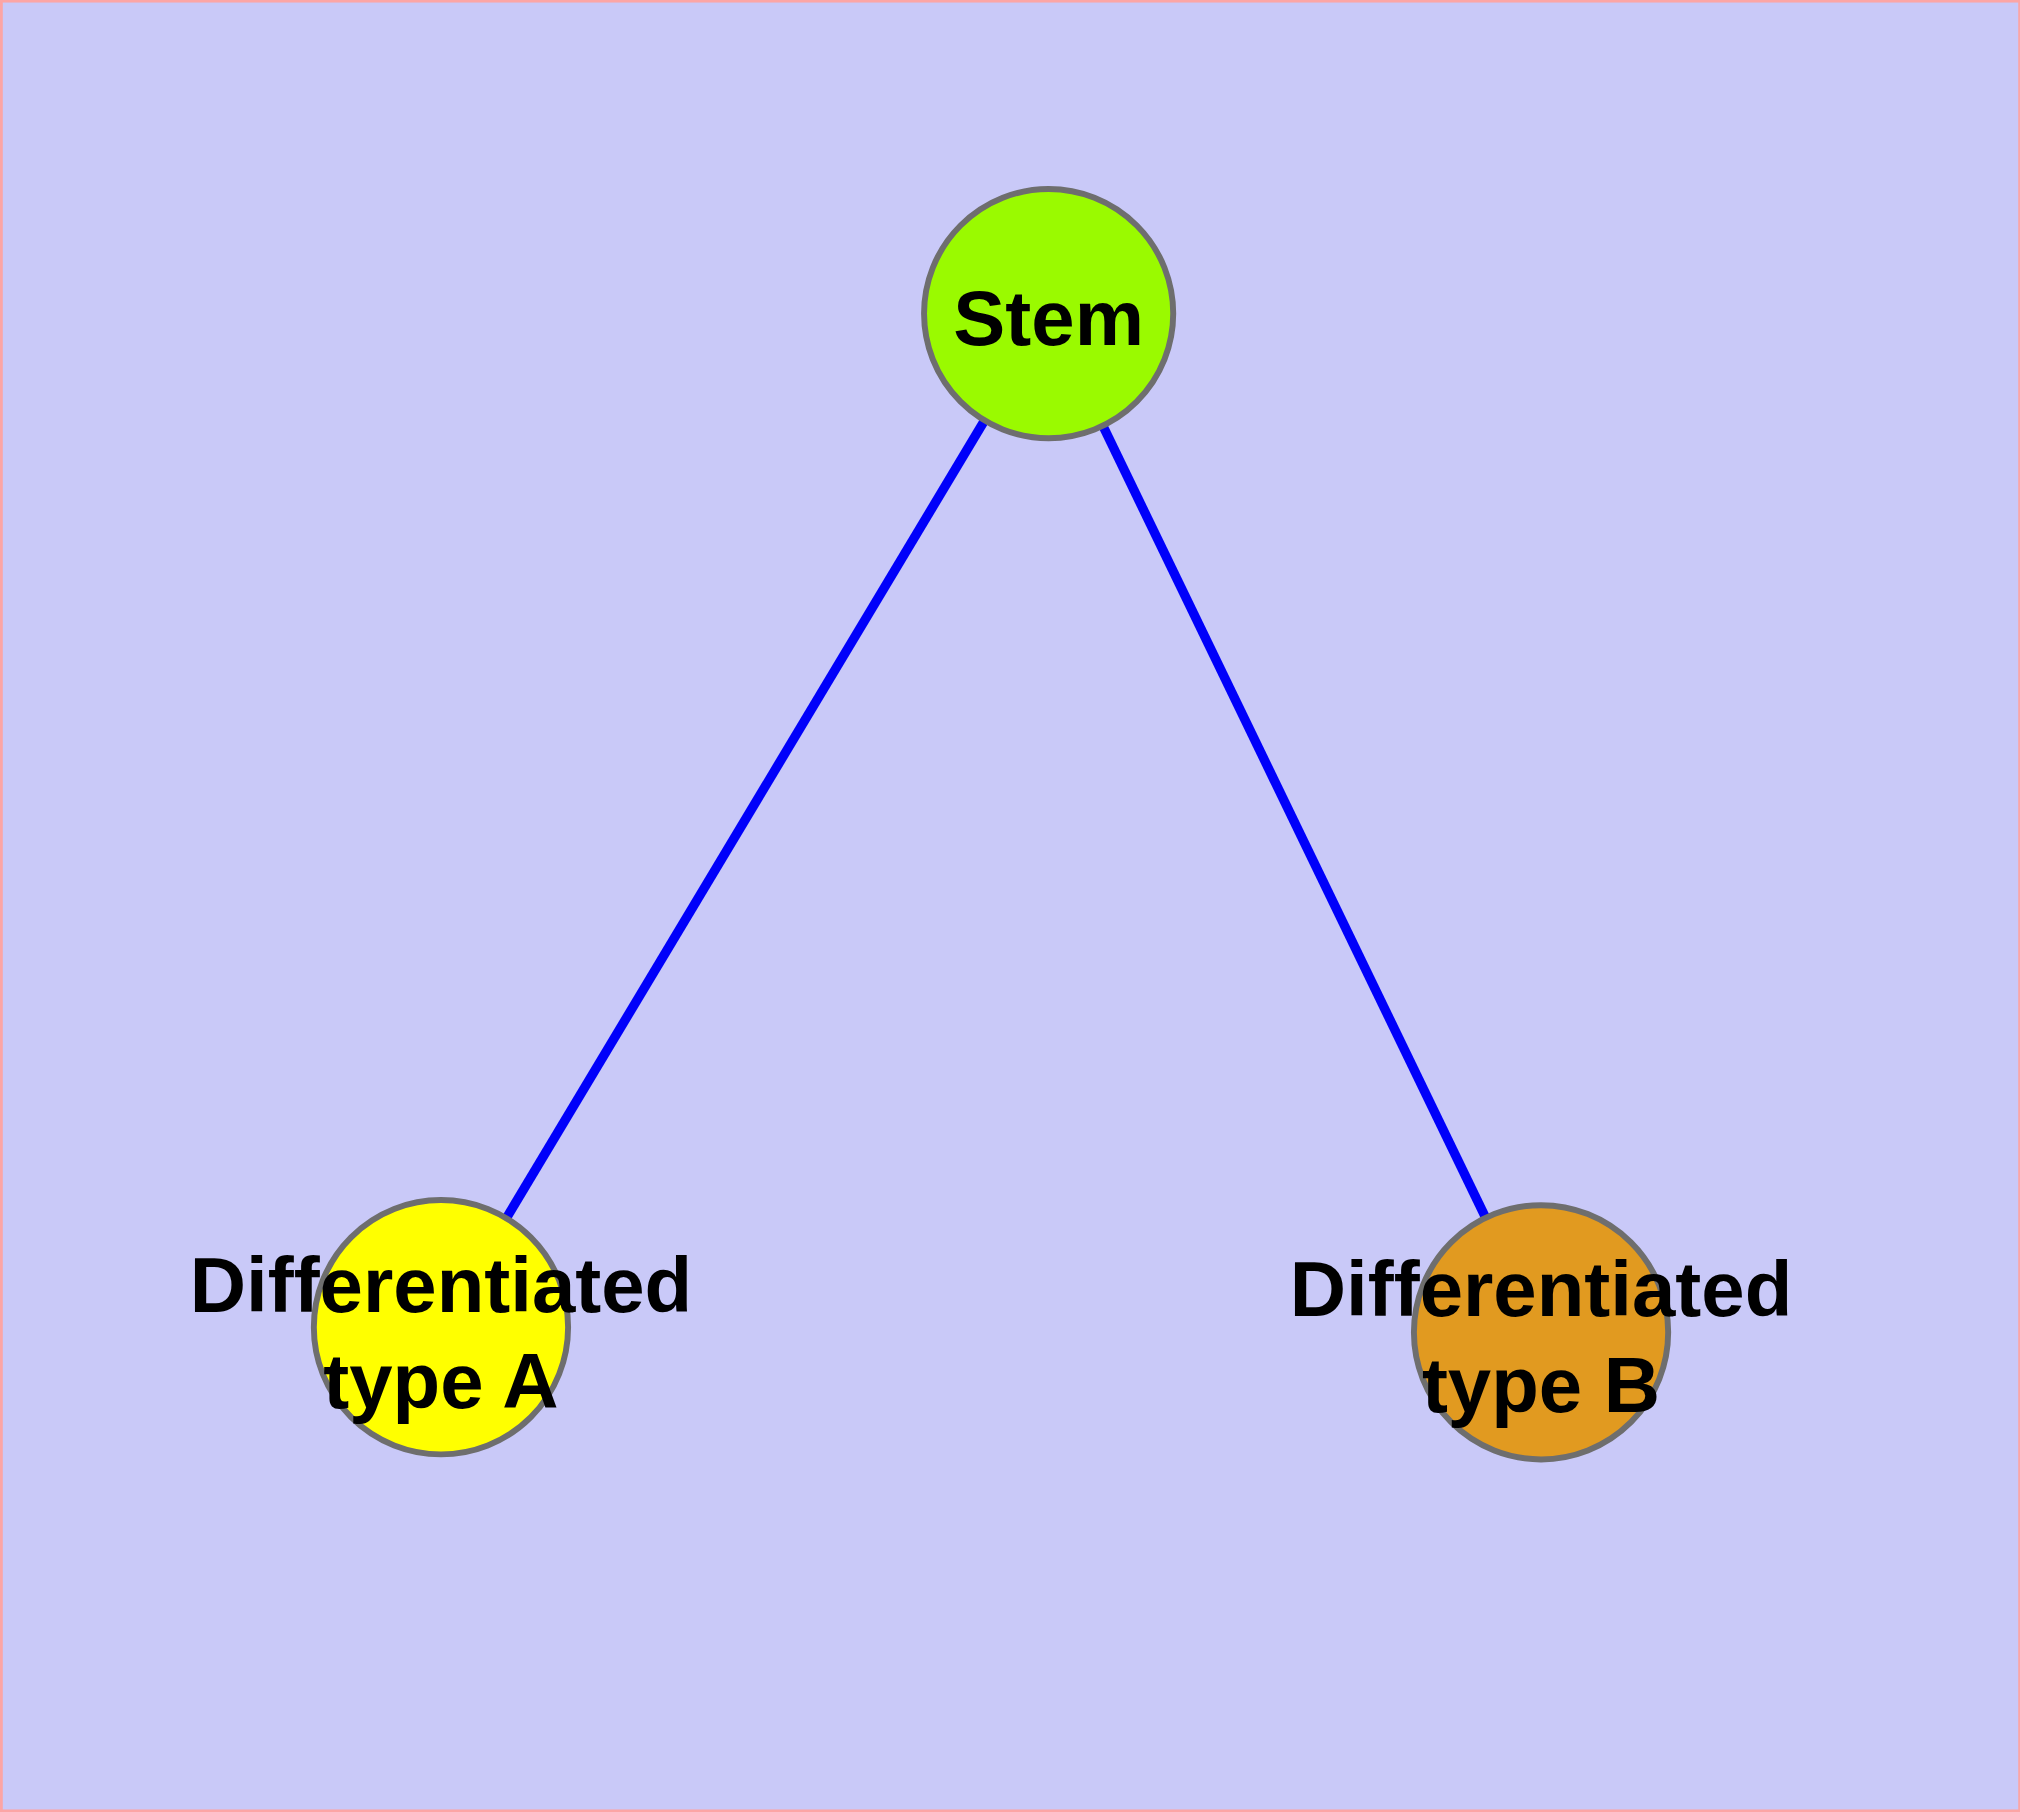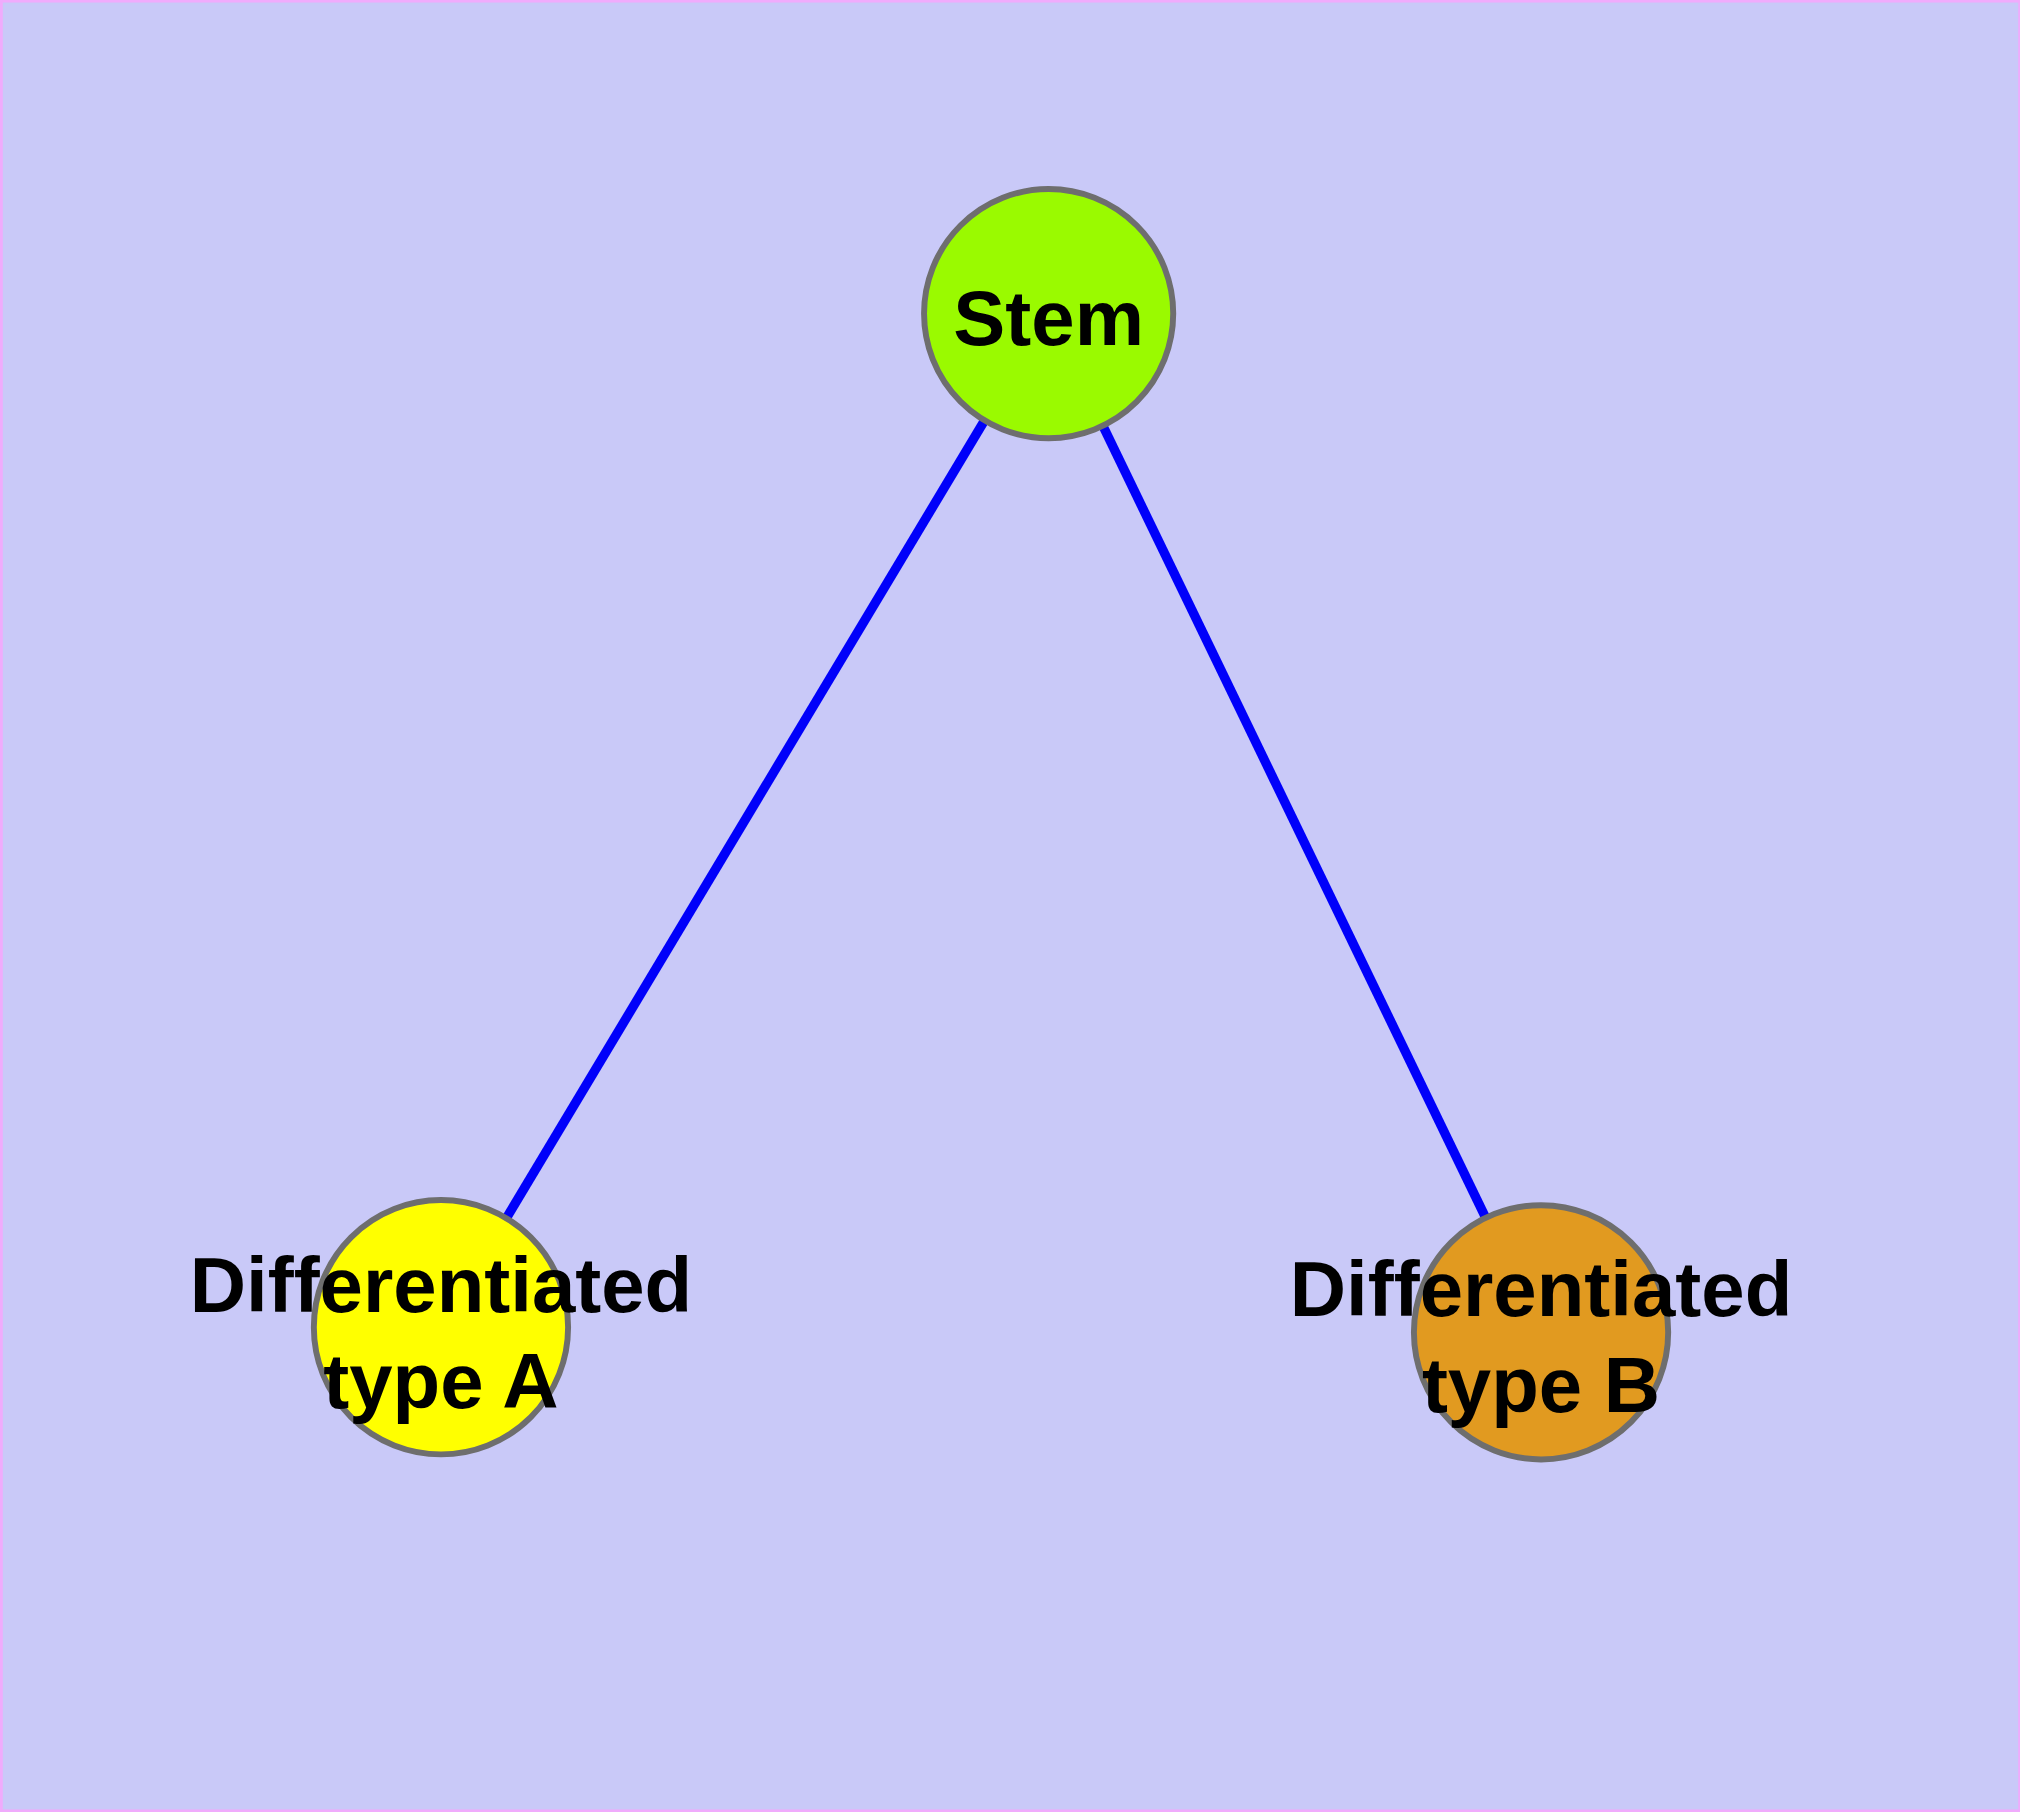--- a/index.html
+++ b/index.html
@@ -7,21 +7,21 @@
     padding: 0;
     background: #ffffff;
     width: 2021px;
     height: 1812px;
     overflow: hidden;
   }
   .page {
     position: relative;
     width: 2021px;
     height: 1812px;
-    background: #f0abfc;
+    background: #fca5a5;
   }
   svg.graph {
     display: block;
     width: 2021px;
     height: 1812px;
   }
   .edge {
     fill: none;
     stroke-linecap: butt;
   }

